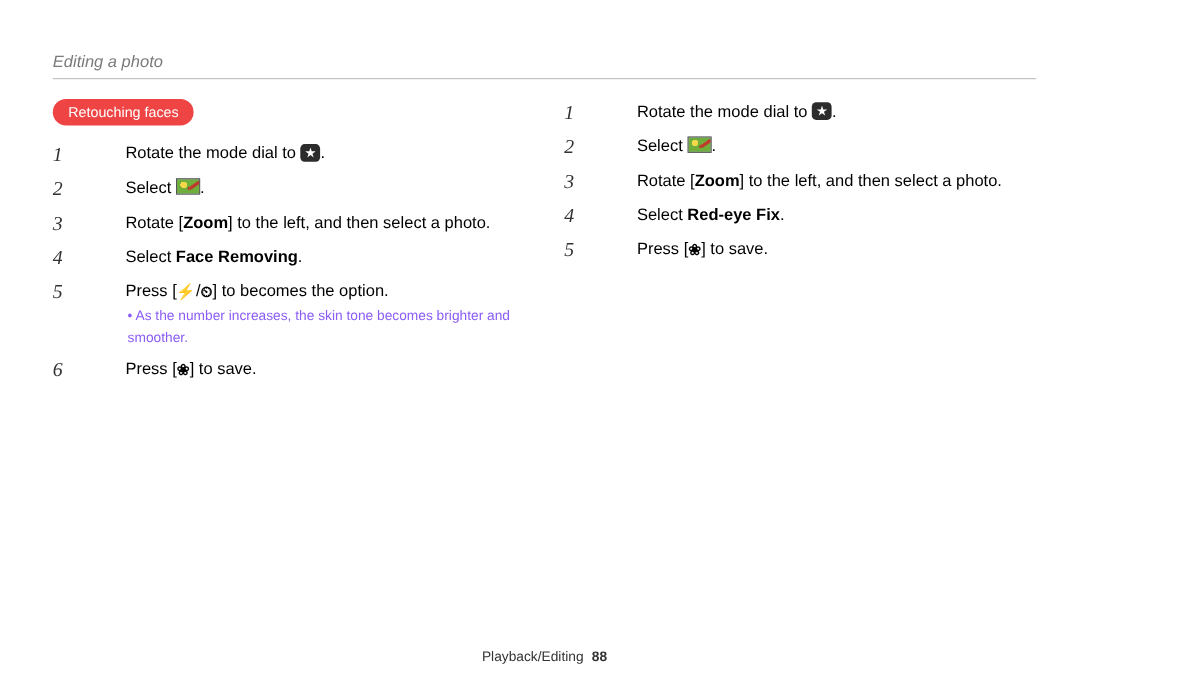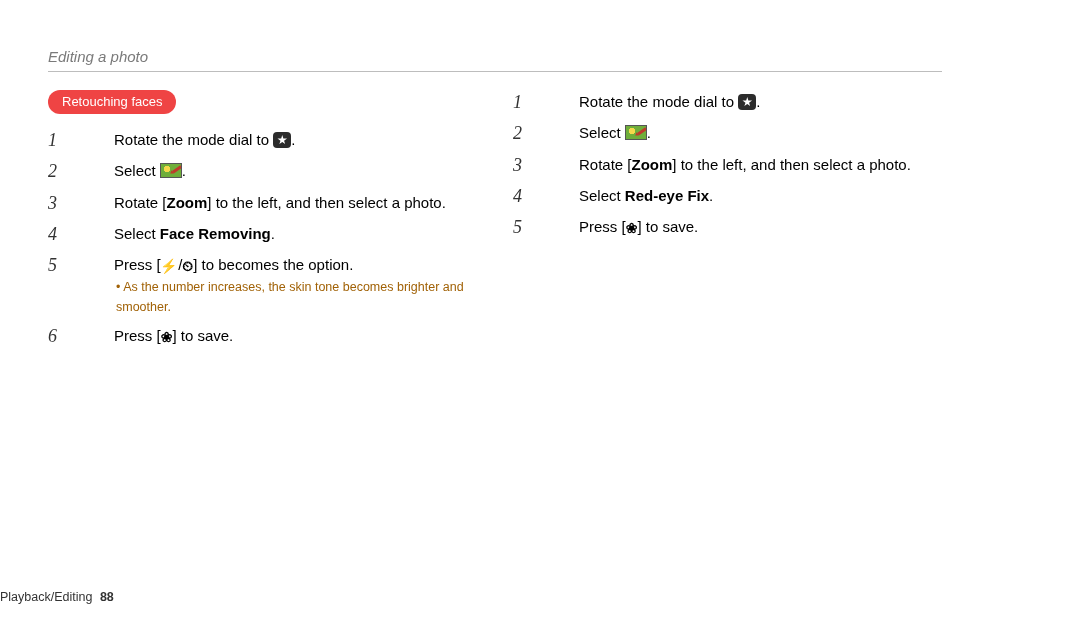--- a/index.html
+++ b/index.html
@@ -53,21 +53,21 @@
     font-family: Georgia, "Times New Roman", serif;
     font-size: 18px;
     color: #333;
     width: 14px;
     flex-shrink: 0;
     line-height: 1.35;
   }
   .step-body { flex: 1; margin-left: 40px; }
   .note {
     font-size: 12.5px;
-    color: #a16207;
+    color: #8b5cf6;
     margin-top: 2px;
     margin-left: 2px;
   }
   .note::before { content: "•  "; }
   .bold { font-weight: 700; }
 
   
   .icon {
     display: inline-block;
     vertical-align: -3px;
@@ -120,21 +120,21 @@
     font-size: 14px;
     line-height: 1;
     display: inline-block;
     vertical-align: -1px;
     font-weight: 700;
   }
   .footer {
     position: absolute;
     bottom: 26px;
     left: 0; right: 0;
-    text-align: left;
+    text-align: center;
     font-size: 12.5px;
     color: #333;
   }
   .footer .pg { font-weight: 700; margin-left: 4px; }
 </style>
 </head>
 <body>
 
 <div class="page">
   <div class="section-title">Editing a photo</div>

